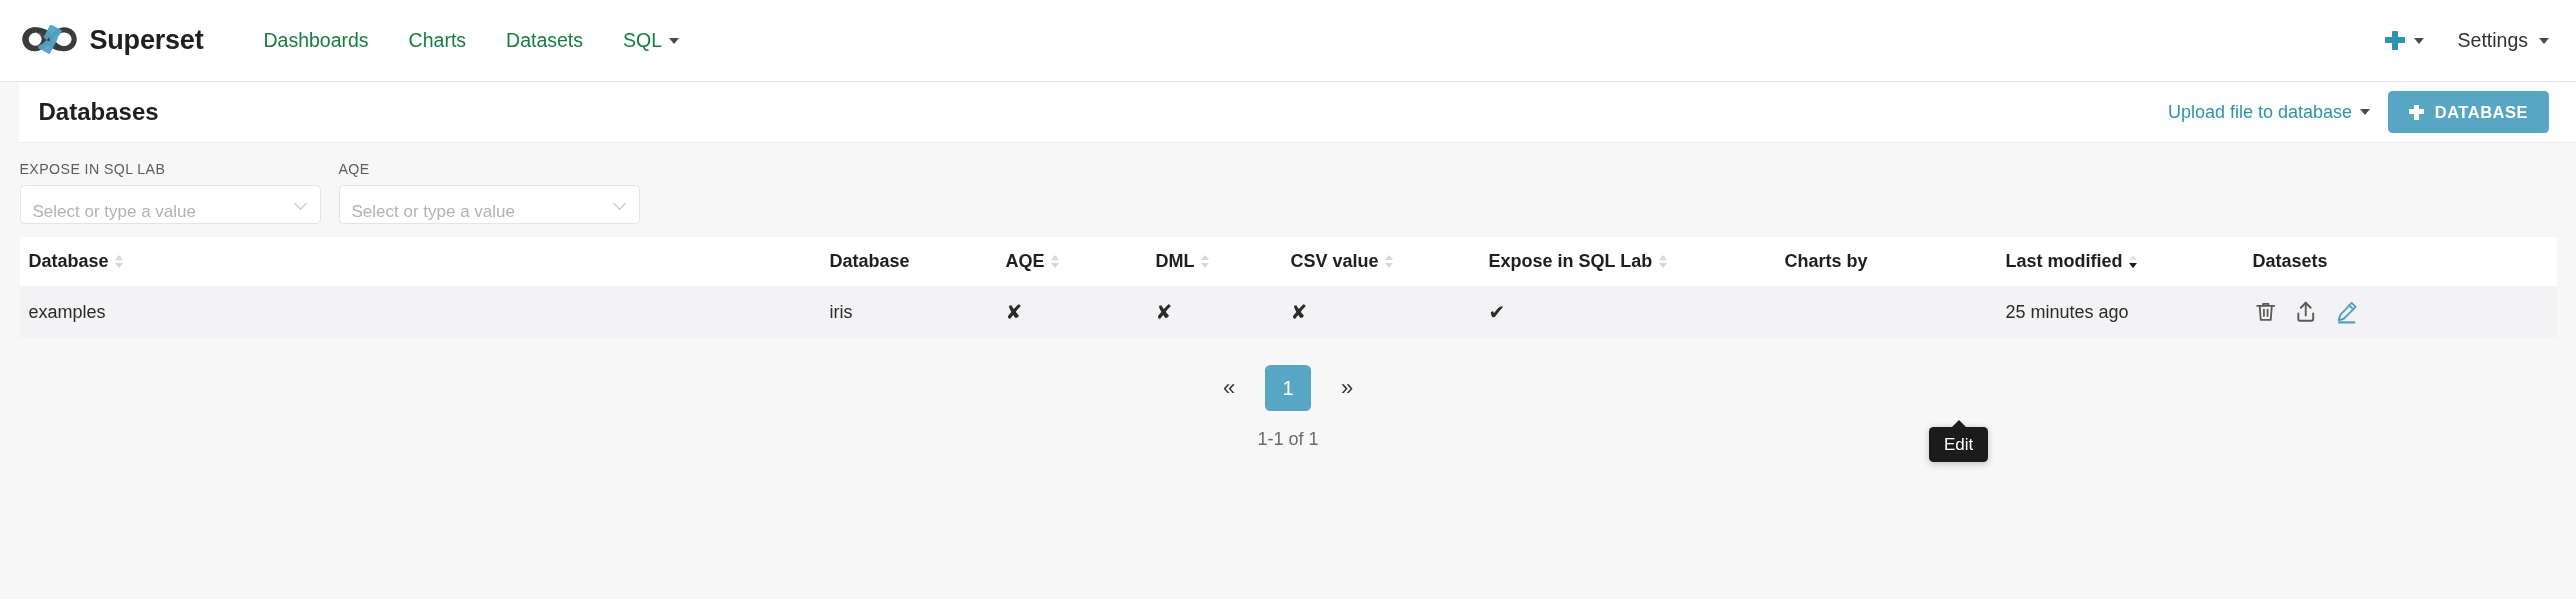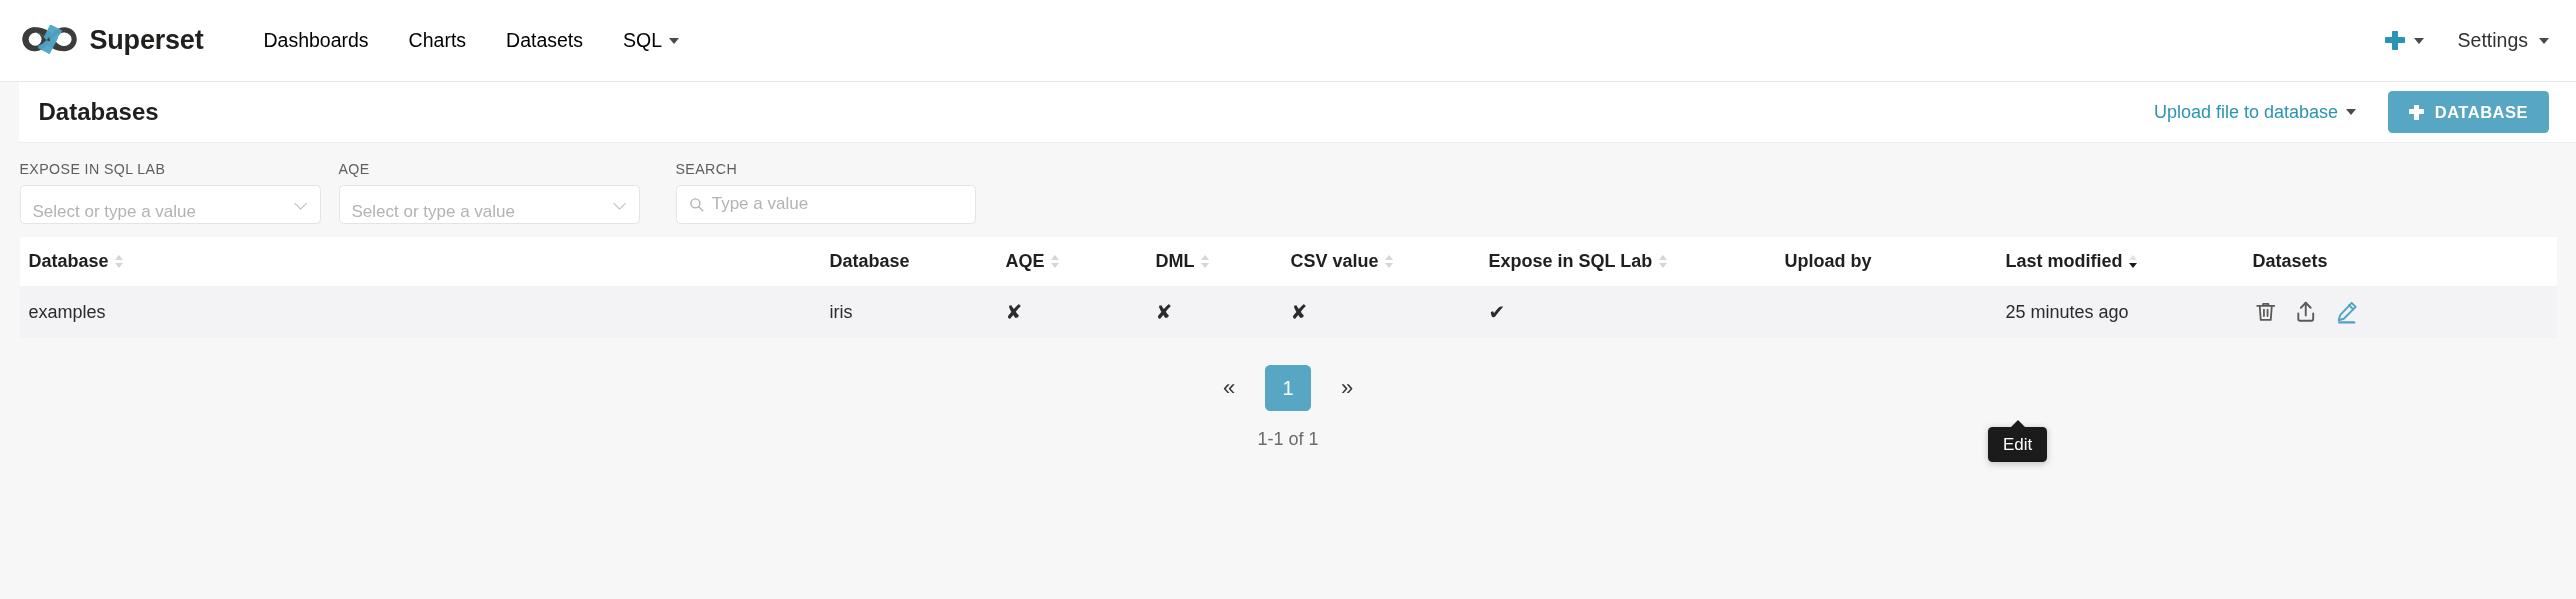--- a/index.html
+++ b/index.html
@@ -18,21 +18,21 @@
     display: flex; align-items: center;
     padding: 0 27px 0 21px;
     position: relative;
   }
   .brand { display: flex; align-items: flex-start; gap: 10.5px; margin-right: 40px; cursor: pointer; }
   .brand-mark { width: 58px; height: 28.5px; display: block; }
   .brand-name { font-size: 27px; font-weight: bold; color: #20201f; letter-spacing: -0.2px; }
 
   .nav-links { display: flex; align-items: center; gap: 0; }
   .nav-link {
-    font-size: 19.5px; color: #000000; padding: 0 20px;
+    font-size: 19.5px; color: #15803d; padding: 0 20px;
     cursor: pointer; display: flex; align-items: center; gap: 6.7px;
     white-space: nowrap;
   }
   .caret {
     width: 0; height: 0;
     border-left: 5.2px solid transparent;
     border-right: 5.2px solid transparent;
     border-top: 6px solid #4a4a4a;
     display: inline-block;
   }
@@ -48,21 +48,21 @@
 
   
   .page-header {
     height: 61px; background: #ffffff;
     display: flex; align-items: center;
     padding: 0 27px 0 19.5px;
     border-bottom: 0.7px solid #ededed;
     margin-left: 19px;
   }
   .page-title { font-size: 24px; font-weight: bold; color: #1f1f1f; }
-  .header-actions { margin-left: auto; display: flex; align-items: center; gap: 32px; }
+  .header-actions { margin-left: auto; display: flex; align-items: center; gap: 18px; }
   .upload-link {
     font-size: 18px; color: #2a94b2; cursor: pointer;
     display: flex; align-items: center; gap: 8.2px; white-space: nowrap;
   }
   .btn-primary {
     background: #57a7c4; color: #ffffff;
     font-size: 16.5px; font-weight: bold; letter-spacing: 0.5px;
     border: none; border-radius: 4.5px;
     height: 42px; padding: 0 21px;
     display: flex; align-items: center; gap: 10.5px;
@@ -146,21 +146,21 @@
   .col-aqe     { width: 150px; }
   .col-dml     { width: 135px; }
   .col-csv     { width: 198px; }
   .col-expose  { width: 296px; }
   .col-created { width: 221px; }
   .col-modified{ width: 247px; }
   .col-actions { width: auto; }
 
   
   .tooltip {
-    position: absolute; left: 1988px; top: 427px;
+    position: absolute; left: 1929px; top: 427px;
     background: #1b1b1b; color: #ffffff;
     font-size: 17px; border-radius: 4.5px;
     padding: 6.7px 15px; line-height: 1.25;
     white-space: nowrap; z-index: 30;
     box-shadow: 0 1.5px 7.5px rgba(0,0,0,0.22);
     text-align: right;
   }
   .tooltip::before {
     content: ""; position: absolute; top: -6.7px; left: 22.5px;
     border-left: 7.5px solid transparent;
@@ -254,30 +254,20 @@
   </div>
 
   <div class="filter-group">
     <span class="filter-label">AQE</span>
     <div class="select-box">
       <span class="select-placeholder">Select or type a value</span>
       <span class="chev"></span>
     </div>
   </div>
 
-  <div class="filter-group search-group">
-    <span class="filter-label">SEARCH</span>
-    <div class="search-box">
-      <svg class="search-glyph" viewBox="0 0 20 20">
-        <circle cx="8.5" cy="8.5" r="6" fill="none" stroke="#b0b0b0" stroke-width="1.8"></circle>
-        <line x1="13" y1="13" x2="18.5" y2="18.5" stroke="#b0b0b0" stroke-width="1.8" stroke-linecap="round"></line>
-      </svg>
-      <input class="search-input" type="text" placeholder="Type a value" style="">
-    </div>
-  </div>
 </div>
 
 <div class="table-wrap">
   <table>
     <colgroup>
       <col class="col-db">
         <col class="col-backend">
         <col class="col-aqe">
         <col class="col-dml">
       <col class="col-csv">
@@ -333,21 +323,21 @@
           <span class="th-inner">
             <span>Expose in SQL Lab</span>
             <span class="sorter">
                 <i class="up"></i>
                 <i class="down"></i>
               </span>
           </span>
         </th>
         <th>
           <span class="th-inner">
-            <span>Upload by</span>
+            <span>Charts by</span>
           </span>
         </th>
         <th>
           <span class="th-inner">
             <span>Last modified</span>
             <span class="sorter active">
                 <i class="up"></i>
                 <i class="down"></i>
               </span>
           </span>

